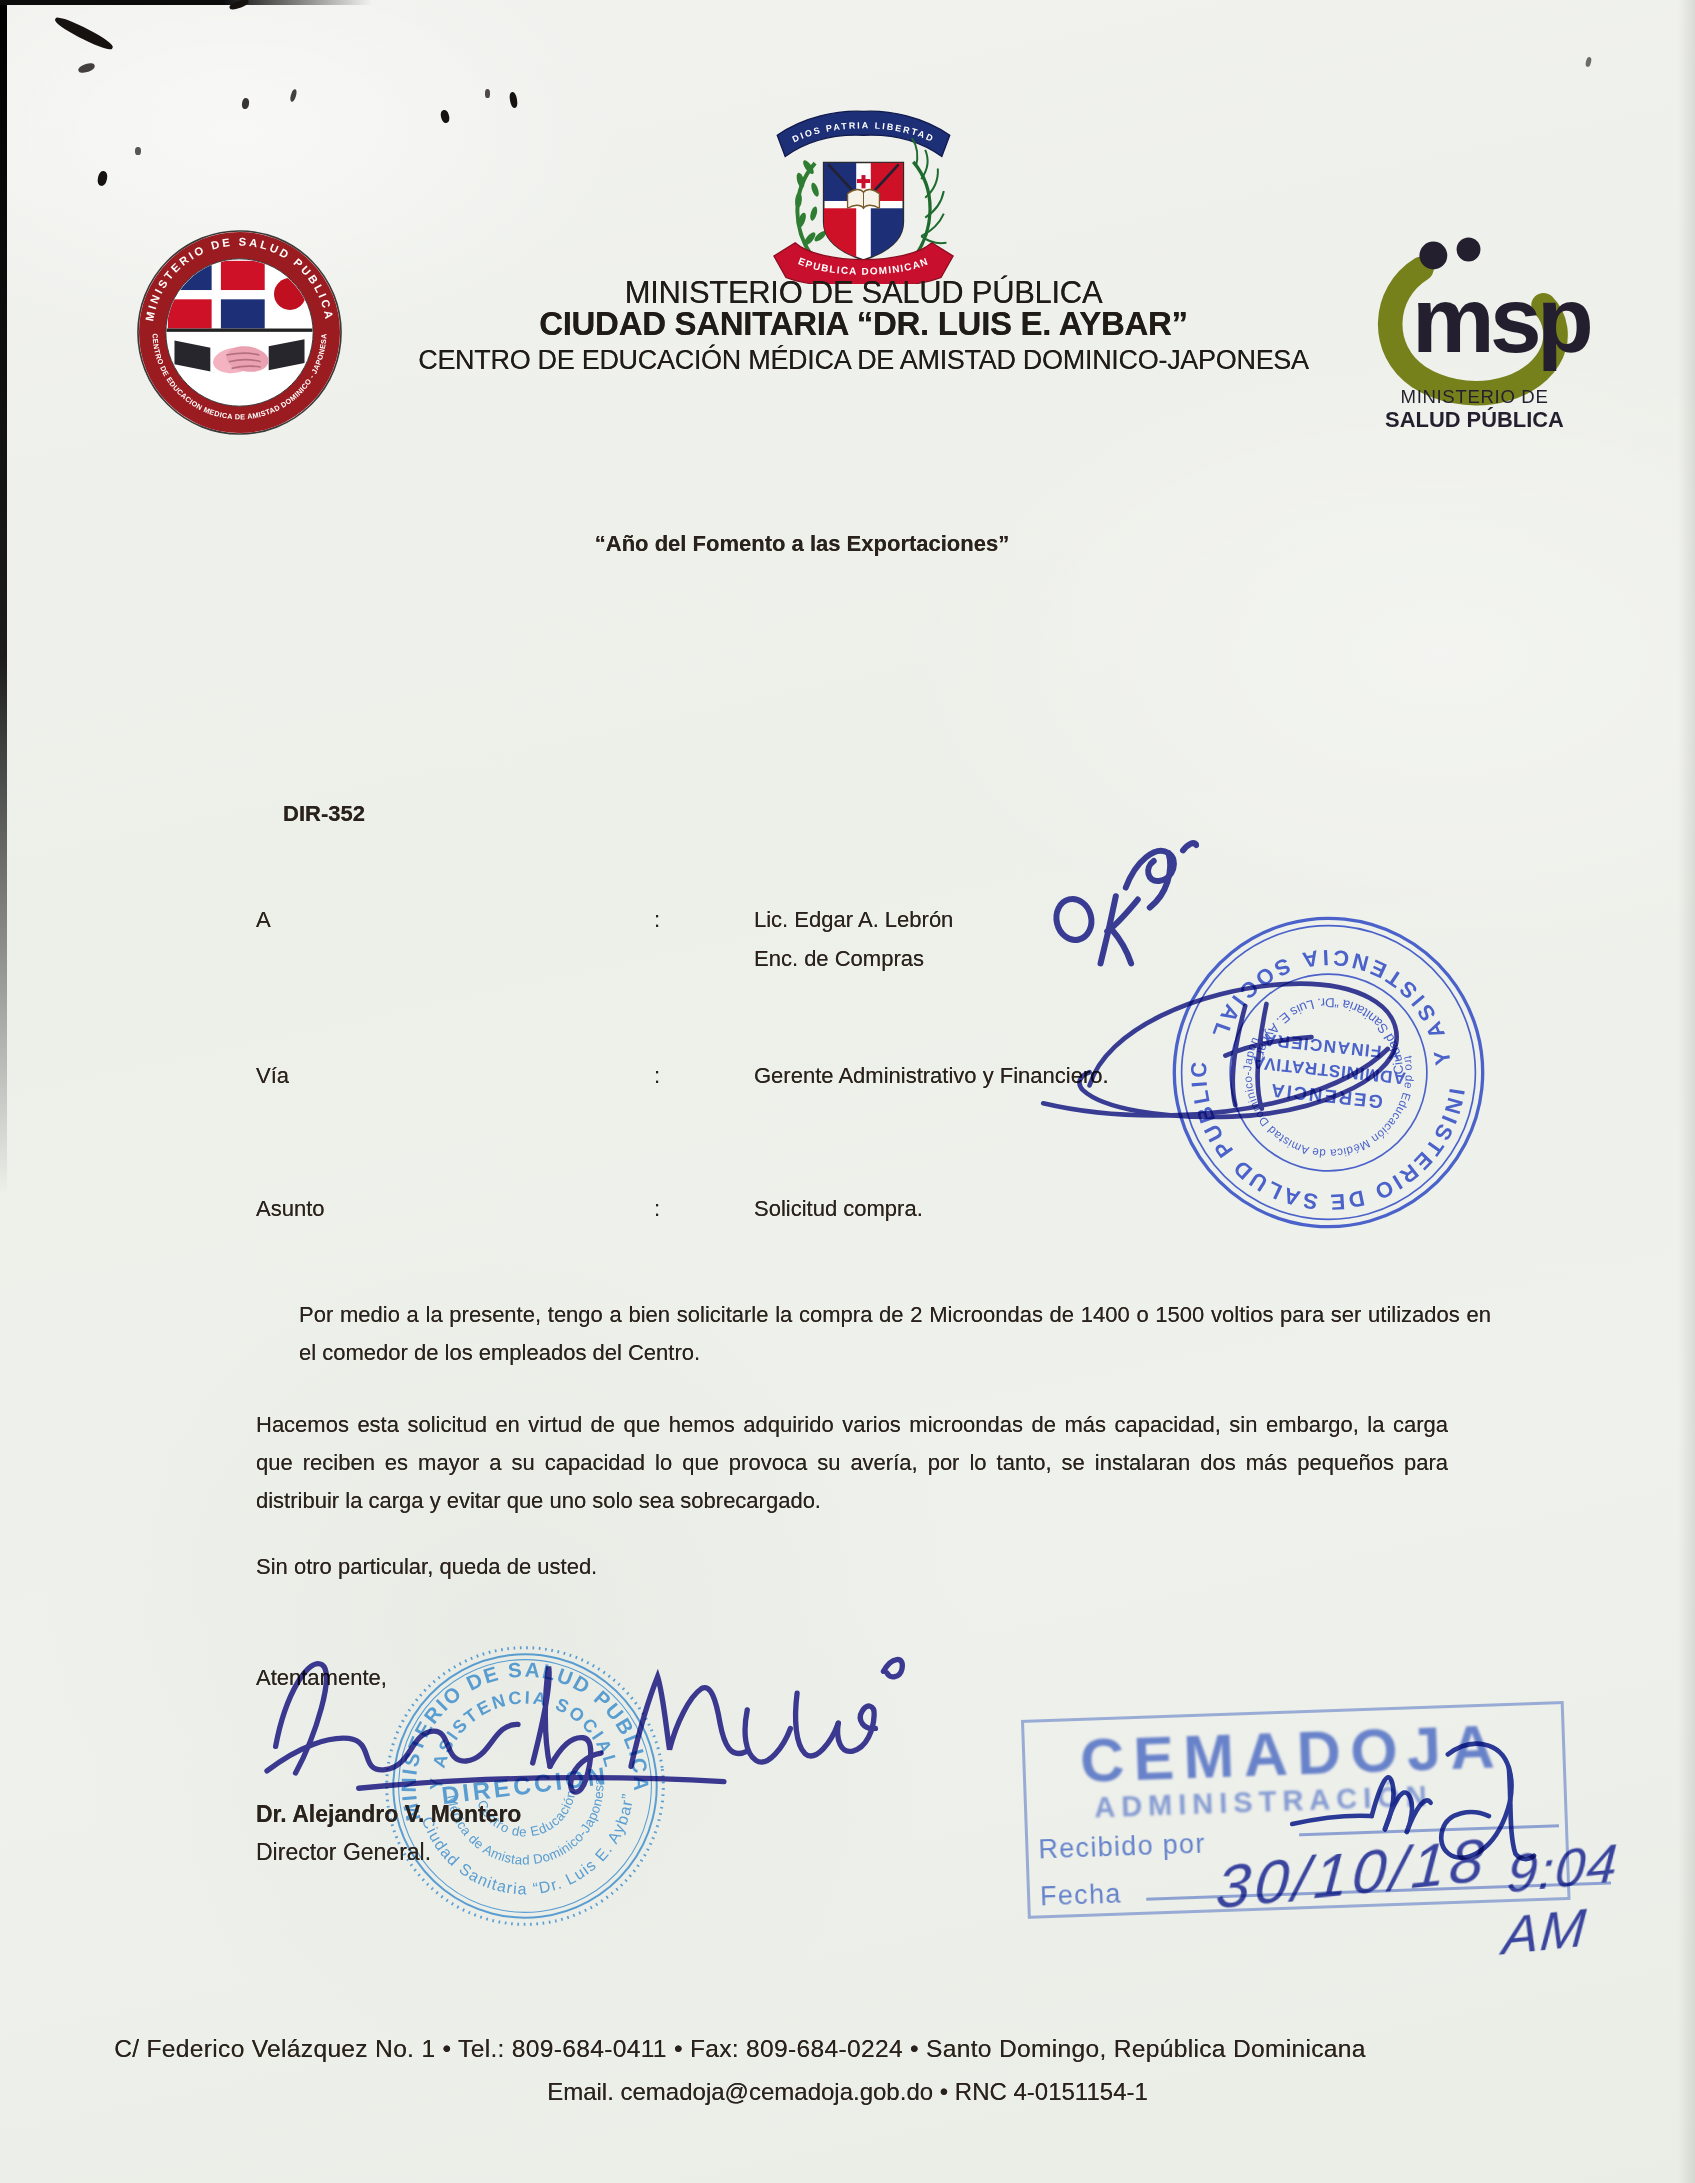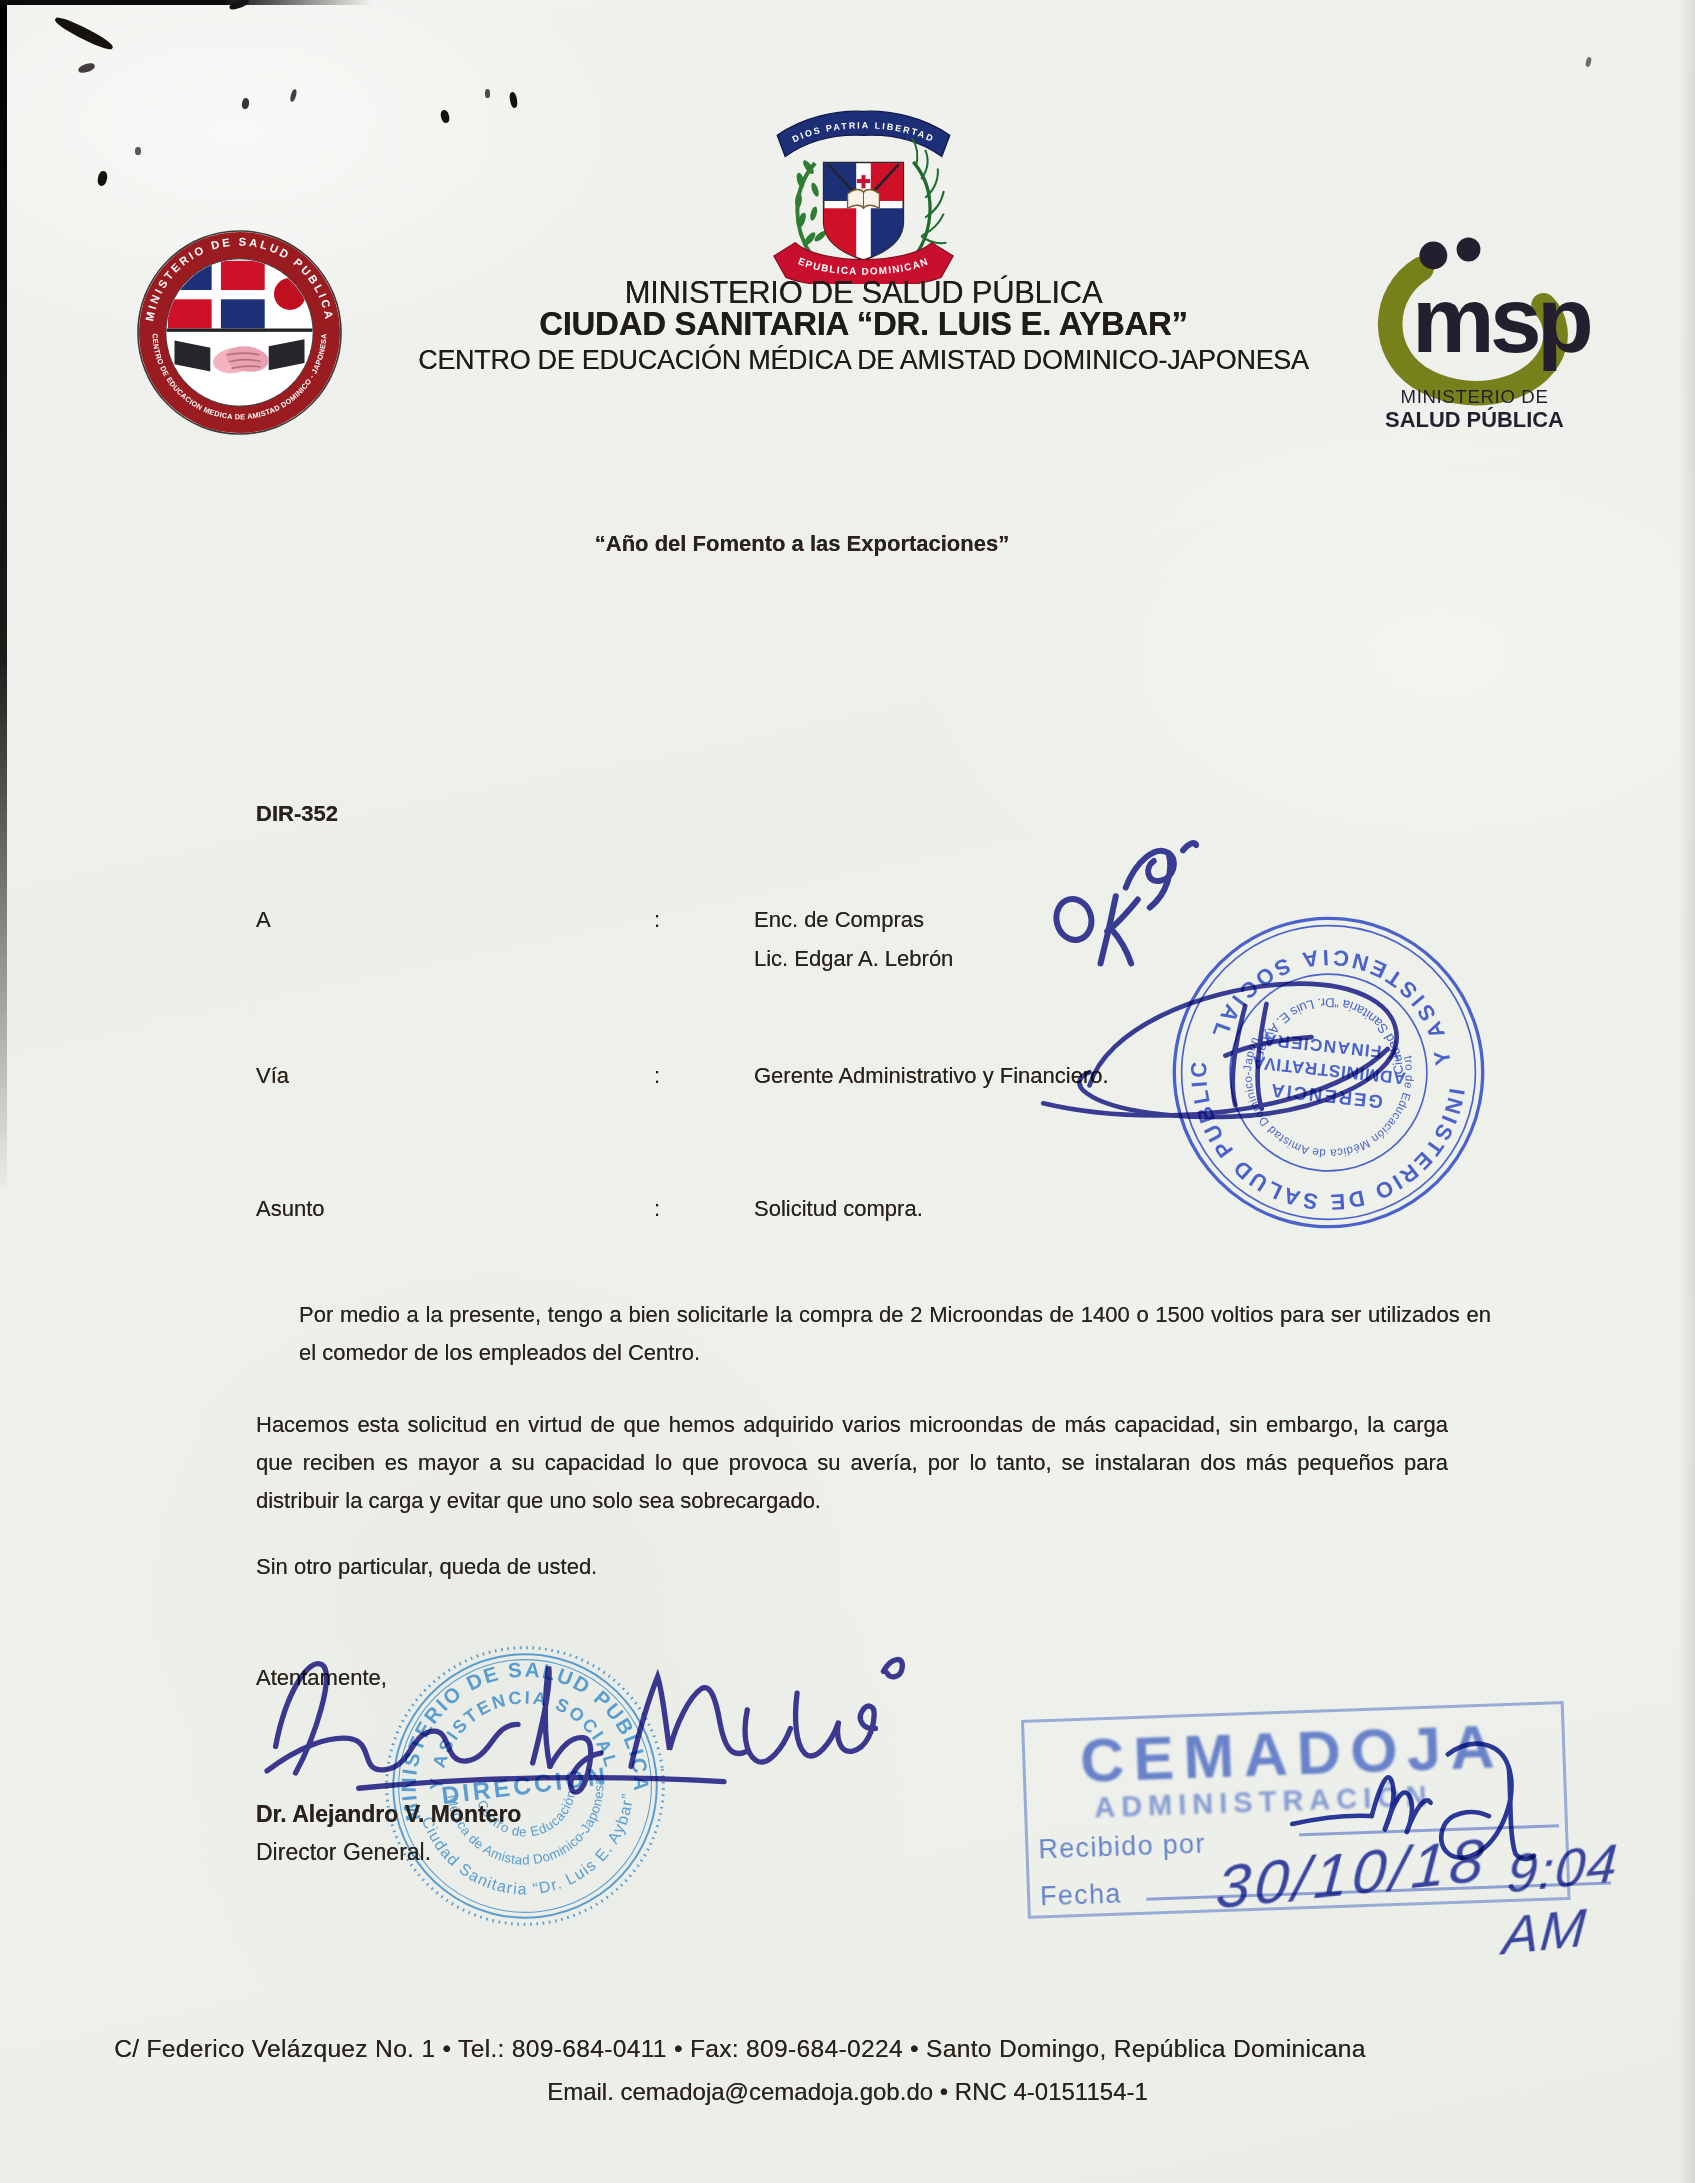--- a/index.html
+++ b/index.html
@@ -164,28 +164,28 @@
     <text x="180" y="314" font-size="33" font-weight="bold" text-anchor="middle" fill="#241f2e">SALUD PÚBLICA</text>
   </svg>
 
   <div class="abs hdr hdr1">MINISTERIO DE SALUD PÚBLICA</div>
   <div class="abs hdr hdr2">CIUDAD SANITARIA “DR. LUIS E. AYBAR”</div>
   <div class="abs hdr hdr3">CENTRO DE EDUCACIÓN MÉDICA DE AMISTAD DOMINICO-JAPONESA</div>
 
   <div class="abs motto ink">“Año del Fomento a las Exportaciones”</div>
 
 
-  <div class="abs col ink b" style="top:795px;">DIR-352</div>
+  <div class="abs col ink b" style="top:795px;margin-left:27px;">DIR-352</div>
 
   <div class="abs col row ink" style="top:900px;line-height:39px;">
     <div>A</div>
     <div>:</div>
     <div>
+      <div>Lic. Edgar A. Lebrón</div>
       <div>Enc. de Compras</div>
-      <div>Lic. Edgar A. Lebrón</div>
     </div>
   </div>
 
   <div class="abs col row ink" style="top:1057px;">
     <div>Vía</div>
     <div>:</div>
     <div>
       <div>Gerente Administrativo y Financiero.</div>
     </div>
   </div>

